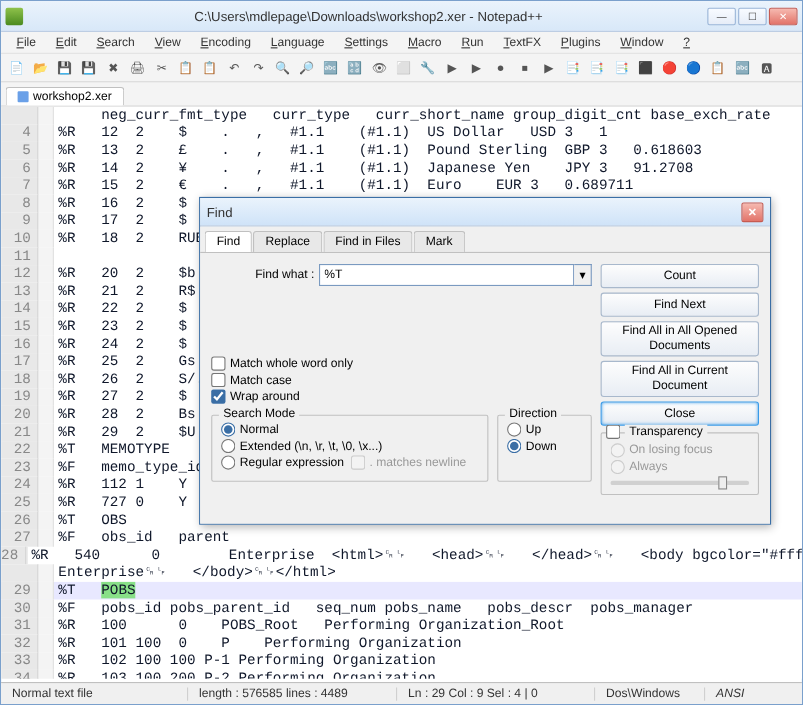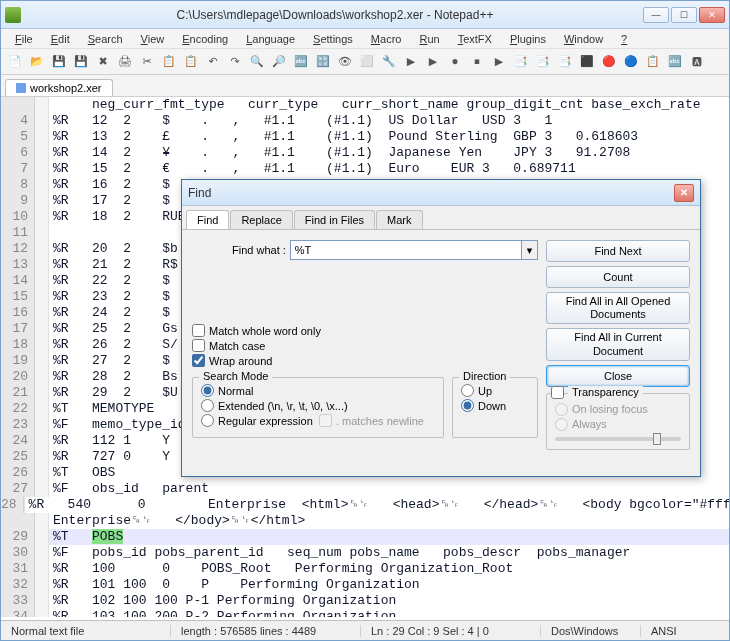--- a/index.html
+++ b/index.html
@@ -155,21 +155,21 @@
     <div class="line"><div class="gutter">32</div><div class="fold"></div><div class="content">%R   101 100  0    P    Performing Organization</div></div>
     <div class="line"><div class="gutter">33</div><div class="fold"></div><div class="content">%R   102 100 100 P-1 Performing Organization</div></div>
     <div class="line"><div class="gutter">34</div><div class="fold"></div><div class="content">%R   103 100 200 P-2 Performing Organization</div></div>
   </div>
 
 <div class="statusbar">
   <div style="width:170px;">Normal text file</div>
   <div style="width:190px;">length : 576585    lines : 4489</div>
   <div style="width:180px;">Ln : 29    Col : 9    Sel : 4 | 0</div>
   <div style="width:100px;">Dos\Windows</div>
-  <div style="border:none;">ANSI</div>
+  <div style="border:none;font-style:italic;">ANSI</div>
 </div>
 
 <div class="dialog">
   <div class="dlg-title">
     <span>Find</span>
     <div class="dlg-close">✕</div>
   </div>
   <div class="dlg-tabs" id="dlgtabs">
       <div class="dlg-tab active">Find</div>
       <div class="dlg-tab">Replace</div>
@@ -216,22 +216,22 @@
               <span>Up</span>
             </div>
           <div class="row">
               <input type="radio" class="rb" checked="" style="">
               <span>Down</span>
             </div>
         </div>
       </div>
     </div>
     <div class="dlg-right">
+      <div class="dlg-btn">Count</div>
       <div class="dlg-btn">Find Next</div>
-      <div class="dlg-btn">Count</div>
       <div class="dlg-btn" style="padding:2px 2px; line-height:1.2;">Find All in All Opened Documents</div>
       <div class="dlg-btn" style="padding:2px 2px; line-height:1.2;">Find All in Current Document</div>
       <div class="dlg-btn focus">Close</div>
       <div class="group" style="margin-top:2px;">
         <div class="row" style="margin:-14px 0 4px -4px;">
             <input type="checkbox" class="cb" style="">
             <span class="legend" style="position:static;">Transparency</span>
           </div>
         <div class="row">
             <input type="radio" class="rb" disabled="" style="">

